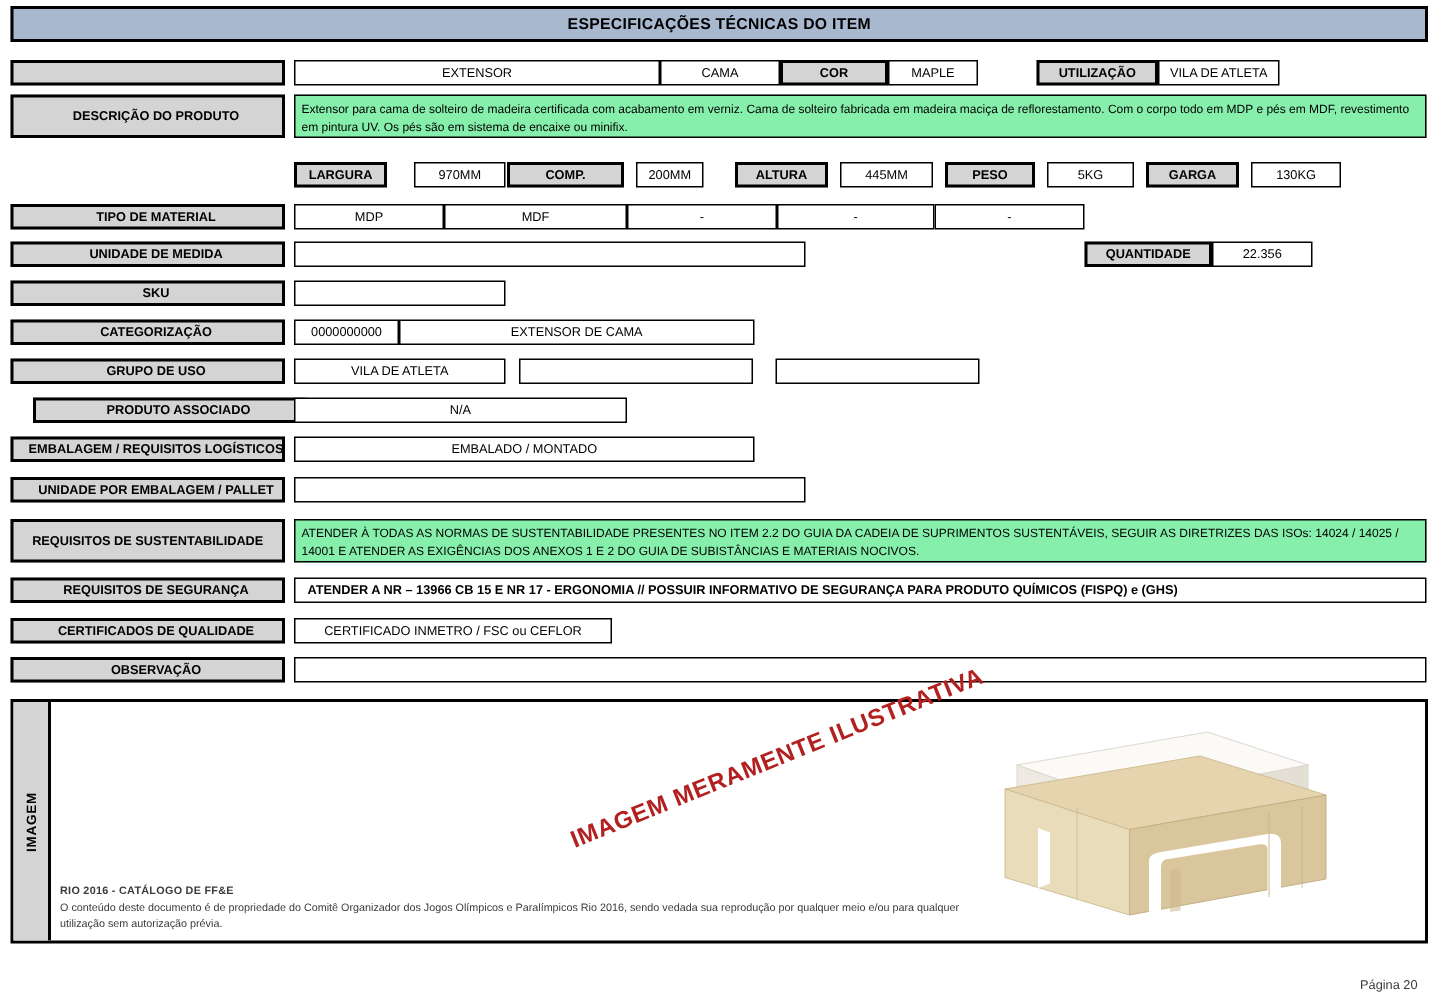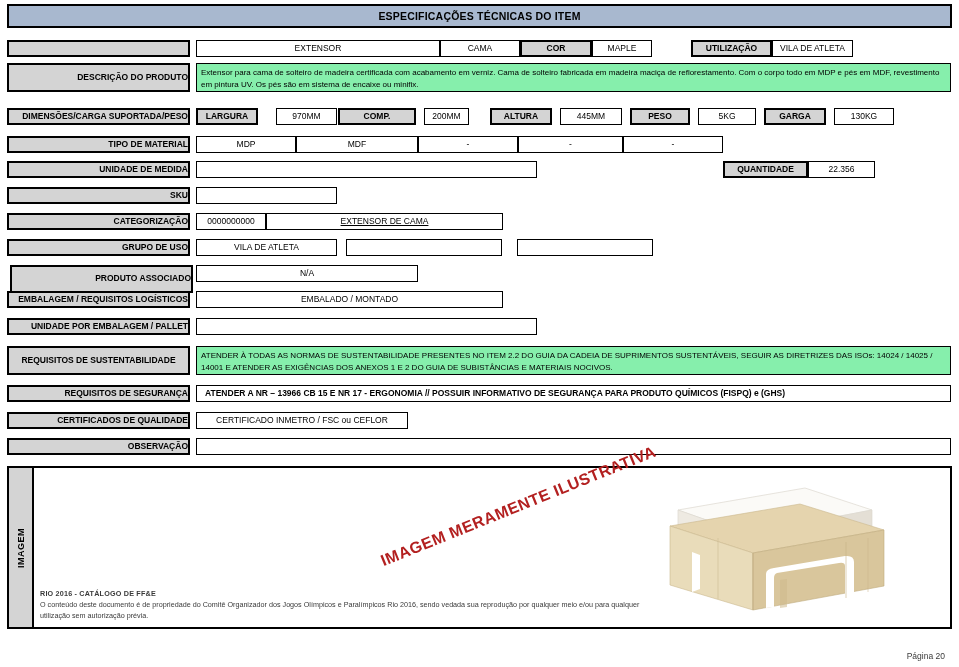--- a/index.html
+++ b/index.html
@@ -37,21 +37,21 @@
     white-space: nowrap;
     overflow: hidden;
   }
   .gray {
     background: #d4d4d4;
     border: 2px solid #000;
     font-weight: bold;
     font-size: 8.5px;
   }
   .lbl {
-    justify-content: flex-end;
+    justify-content: center;
     padding-left: 11px;
   }
   .lbl-center { }
   .val-left {
     justify-content: flex-start;
     padding-left: 8px;
     font-weight: bold;
   }
 
   
@@ -187,23 +187,20 @@
   </div>
   <div class="box" style="left:772px; top:40px; width:81px; height:17px;">
     <span>VILA DE ATLETA</span>
   </div>
 
   <div class="box gray lbl" style="left:7px; top:63px; width:183px; height:29px;">
     <span>DESCRIÇÃO DO PRODUTO</span>
   </div>
   <div class="textblock" style="left:196px; top:63px; width:755px; height:29px;">Extensor para cama de solteiro de madeira certificada com acabamento em verniz. Cama de solteiro fabricada em madeira maciça de reflorestamento. Com o corpo todo em MDP e pés em MDF, revestimento em pintura UV. Os pés são em sistema de encaixe ou minifix.</div>
 
-  <div class="box gray lbl" style="left:7px; top:108px; width:183px; height:17px;">
-    <span>DIMENSÕES/CARGA SUPORTADA/PESO</span>
-  </div>
   <div class="box gray lbl-center" style="left:196px; top:108px; width:62px; height:17px;">
     <span>LARGURA</span>
   </div>
   <div class="box" style="left:266px; top:108px; width:61px; height:17px;margin-left:10px;">
     <span>970MM</span>
   </div>
   <div class="box gray lbl-center" style="left:338px; top:108px; width:78px; height:17px;">
     <span>COMP.</span>
   </div>
   <div class="box" style="left:424px; top:108px; width:45px; height:17px;">
@@ -266,38 +263,38 @@
   <div class="box" style="left:196px; top:187px; width:141px; height:17px;">
     <span></span>
   </div>
 
   <div class="box gray lbl" style="left:7px; top:213px; width:183px; height:17px;">
     <span>CATEGORIZAÇÃO</span>
   </div>
   <div class="box" style="left:196px; top:213px; width:70px; height:17px;">
     <span>0000000000</span>
   </div>
-  <div class="box" style="left:266px; top:213px; width:237px; height:17px;text-decoration:underline;">
+  <div class="box" style="left:266px; top:213px; width:237px; height:17px;">
     <span>EXTENSOR DE CAMA</span>
   </div>
 
   <div class="box gray lbl" style="left:7px; top:239px; width:183px; height:17px;">
     <span>GRUPO DE USO</span>
   </div>
   <div class="box" style="left:196px; top:239px; width:141px; height:17px;">
     <span>VILA DE ATLETA</span>
   </div>
   <div class="box" style="left:346px; top:239px; width:156px; height:17px;">
     <span></span>
   </div>
   <div class="box" style="left:517px; top:239px; width:136px; height:17px;">
     <span></span>
   </div>
 
-  <div class="box gray lbl" style="left:10px; top:265px; width:183px; height:28px;">
+  <div class="box gray lbl" style="left:22px; top:265px; width:183px; height:17px;">
     <span>PRODUTO ASSOCIADO</span>
   </div>
   <div class="box" style="left:196px; top:265px; width:222px; height:17px;">
     <span>N/A</span>
   </div>
 
   <div class="box gray lbl" style="left:7px; top:291px; width:183px; height:17px;">
     <span>EMBALAGEM / REQUISITOS LOGÍSTICOS</span>
   </div>
   <div class="box" style="left:196px; top:291px; width:307px; height:17px;">

